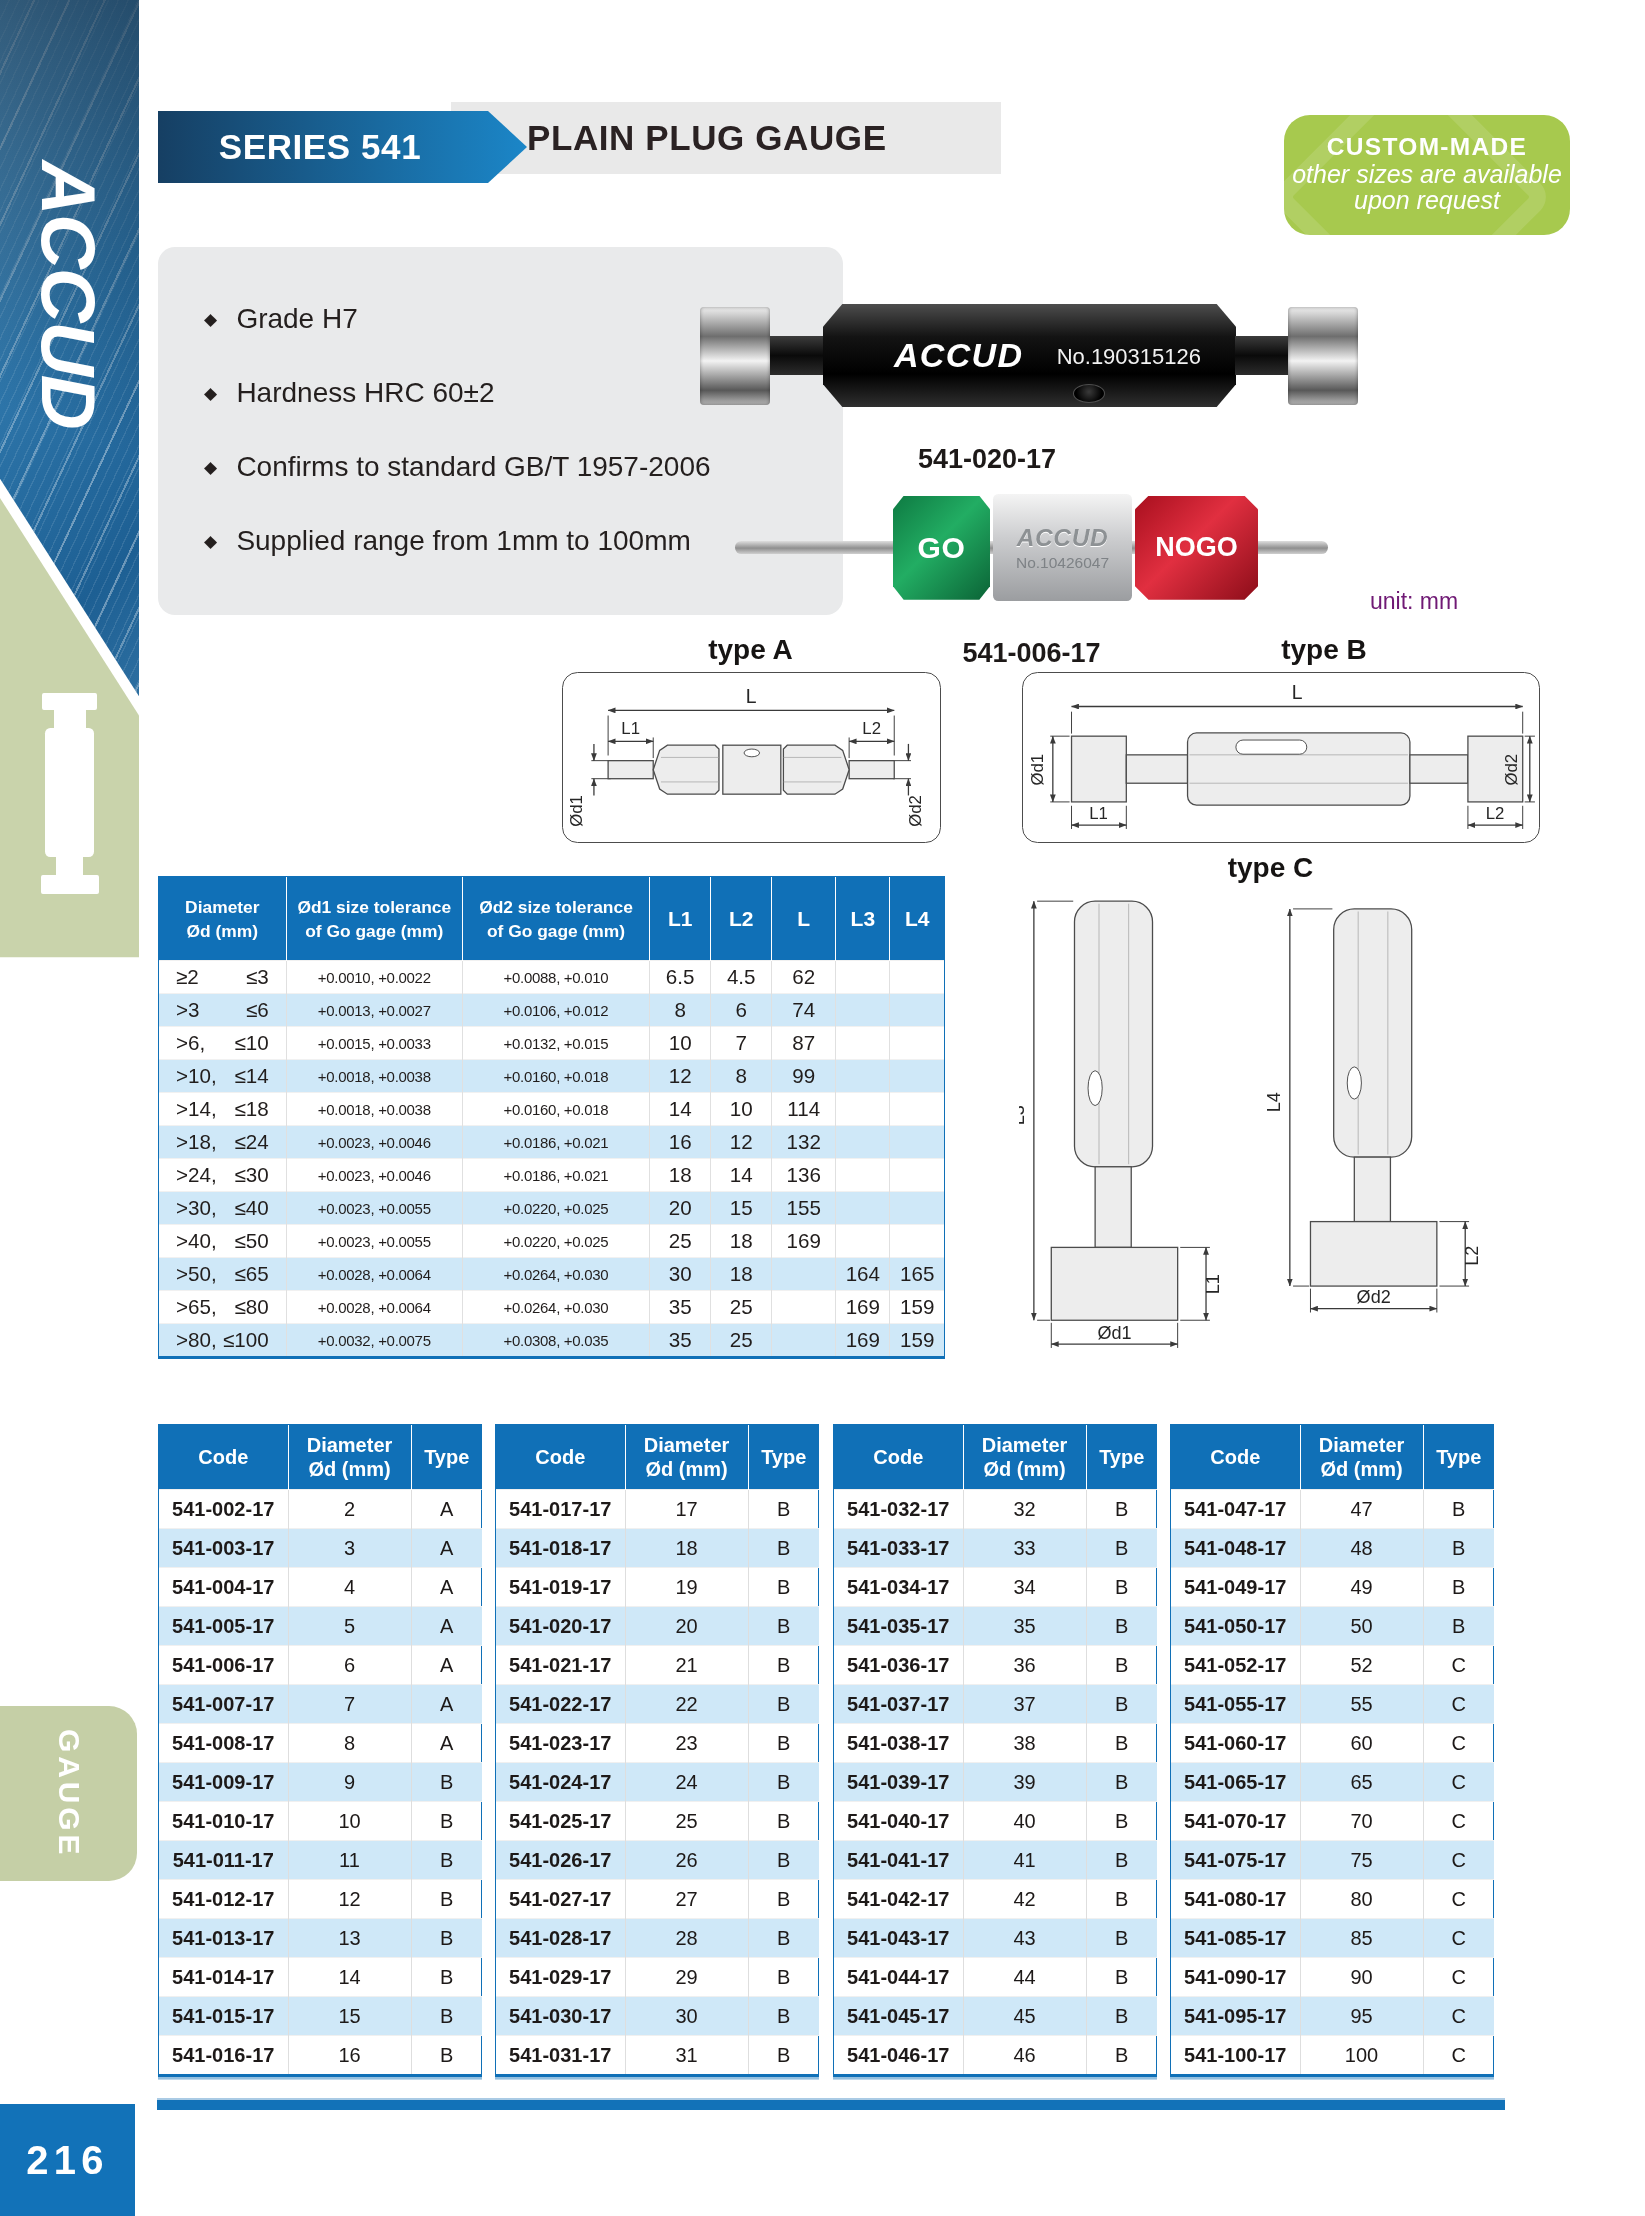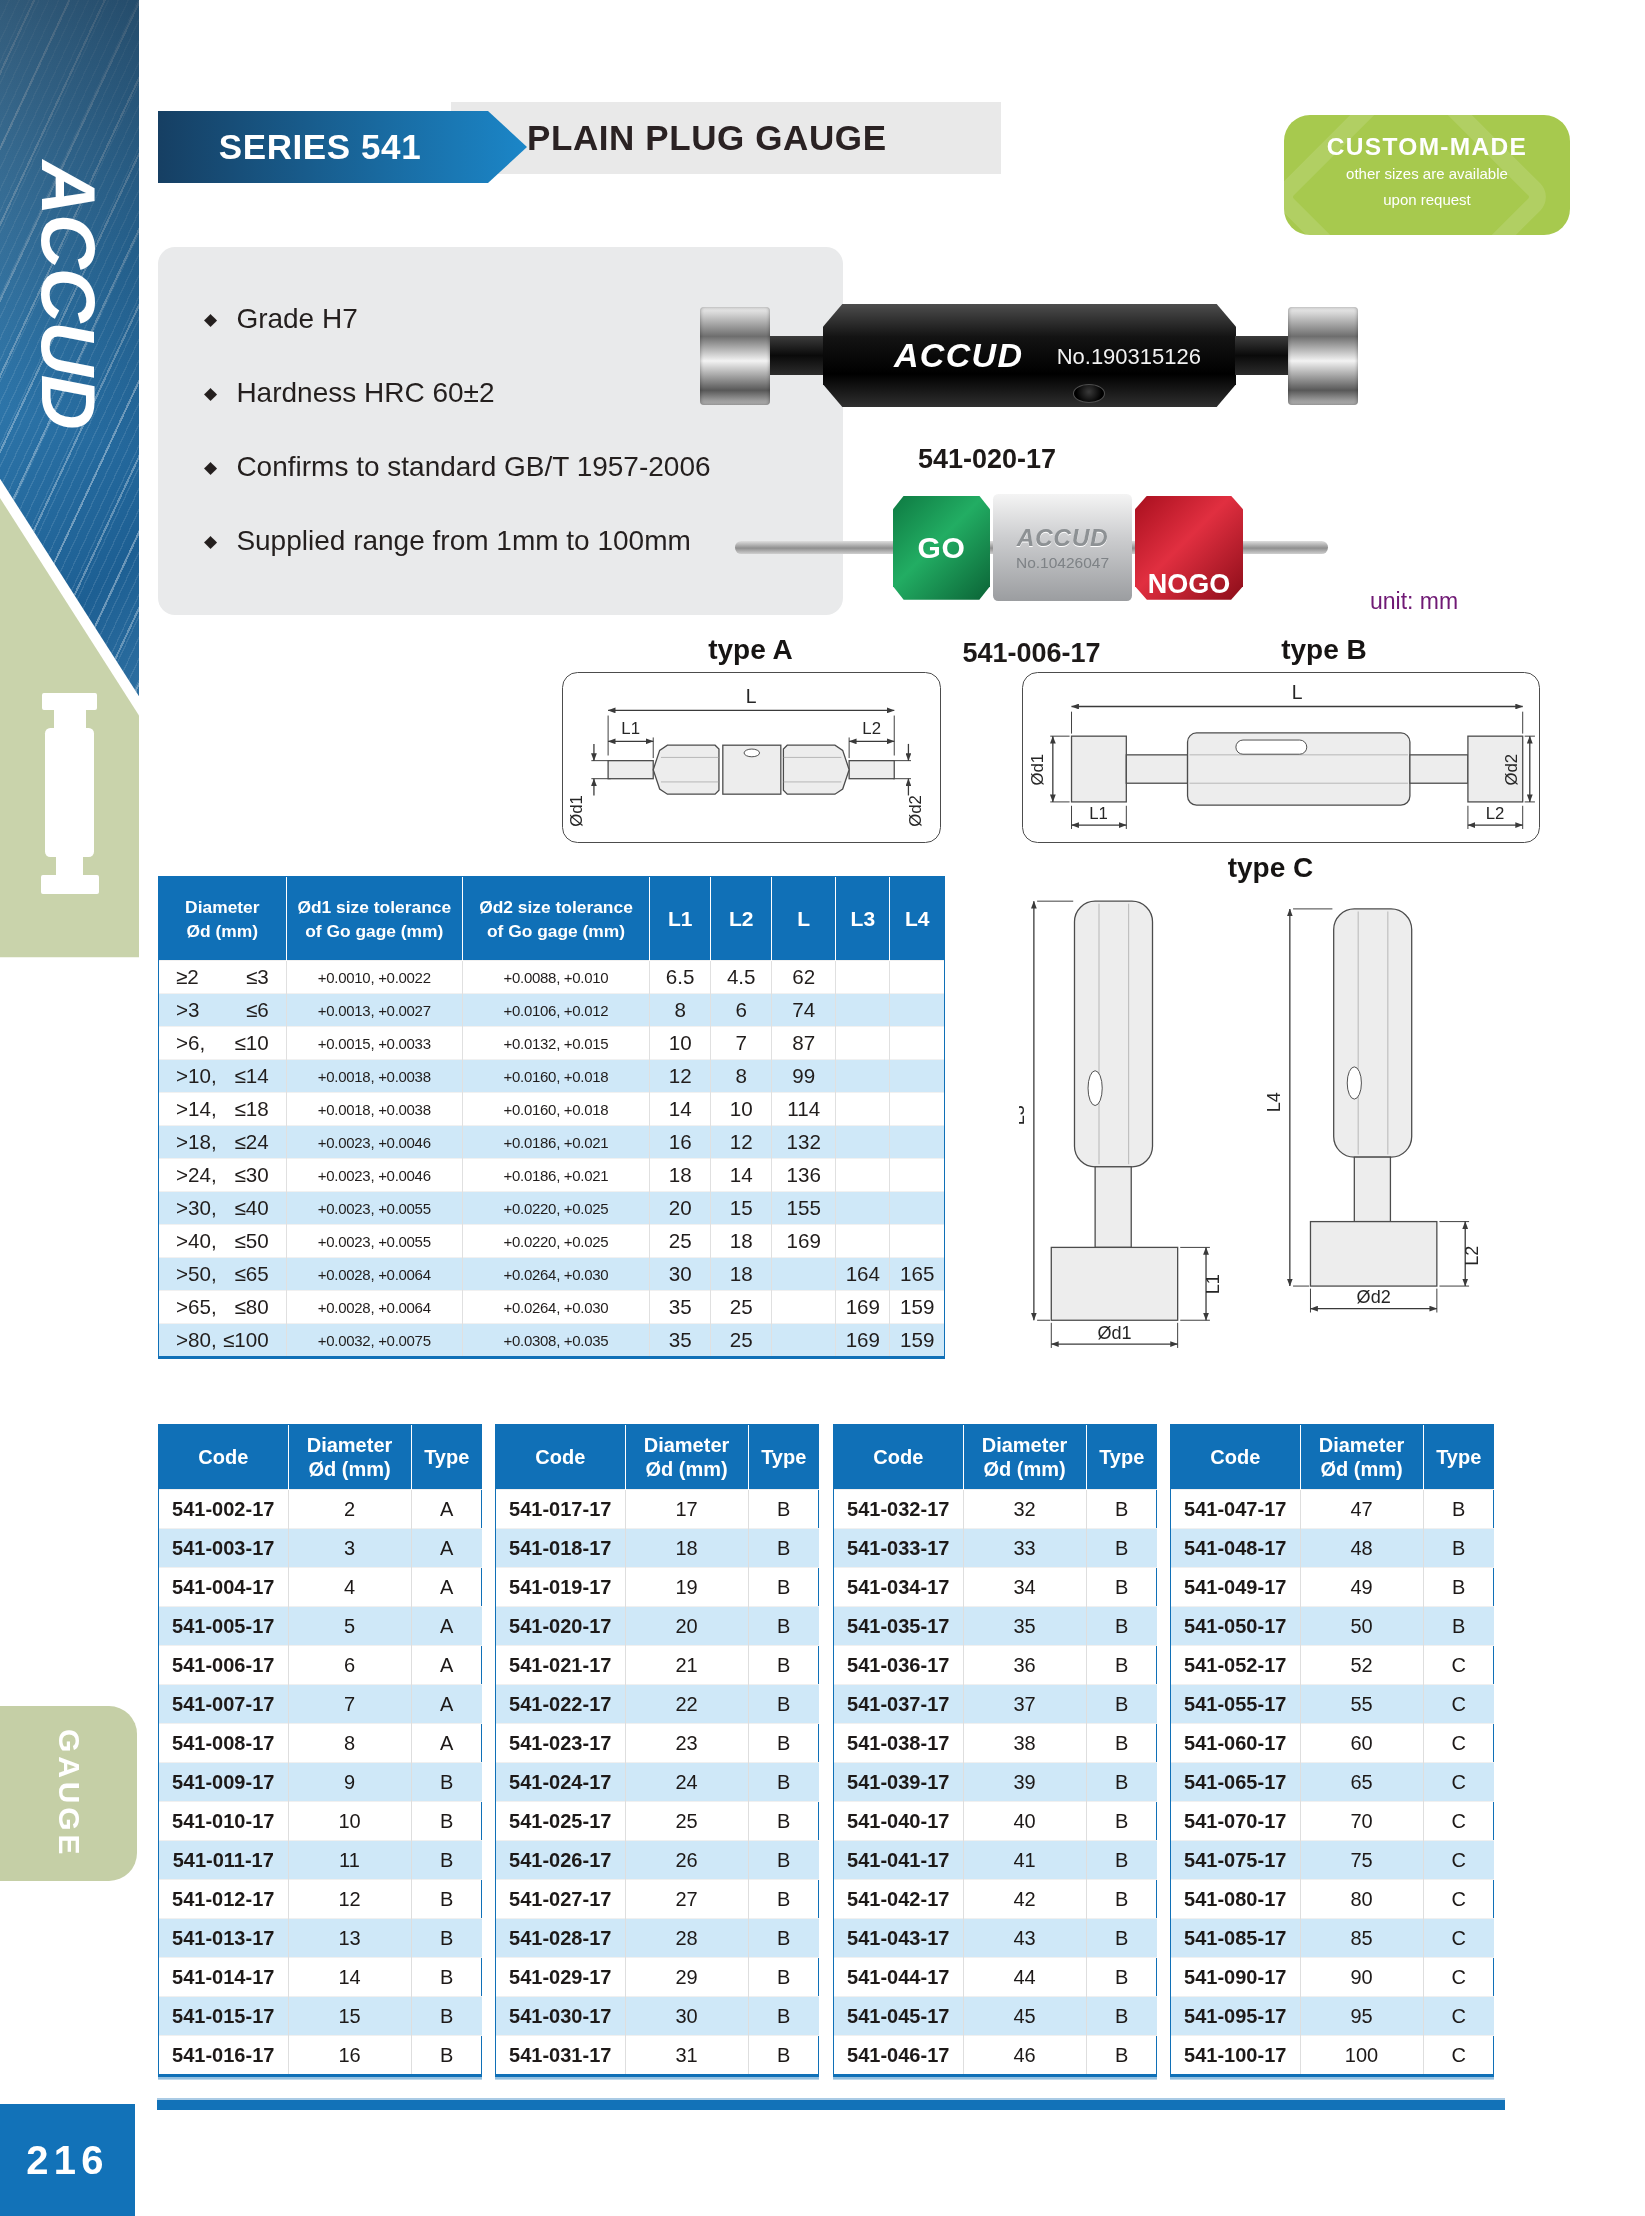--- a/index.html
+++ b/index.html
@@ -36,21 +36,21 @@
   .series-banner{position:absolute;left:158px;top:111px;width:369px;height:72px;z-index:2;
     clip-path:polygon(0 0,calc(100% - 39px) 0,100% 50%,calc(100% - 39px) 100%,0 100%);
     background:linear-gradient(90deg,#163f63,#1b86c8);}
   .series-banner span{display:block;text-align:center;padding-right:45px;line-height:72px;
     font-size:35px;font-weight:bold;color:#fff;letter-spacing:0.6px;}
   .badge{position:absolute;left:1284px;top:115px;width:286px;height:120px;background:#a7c94e;
     border-radius:26px;text-align:center;color:#fff;z-index:2;overflow:hidden;}
   .badge .wm{position:absolute;left:26px;top:-19.3px;width:168px;height:168px;border:17px solid rgba(255,255,255,.12);
     transform:rotate(45deg);border-radius:19.3px;}
   .badge-title{margin-top:18px;font-size:24.5px;font-weight:bold;letter-spacing:1.3px;position:relative;}
-  .badge-line{font-size:15px;line-height:26.4px;position:relative;}
+  .badge-line{font-size:25px;line-height:26.4px;position:relative;font-style:italic;}
 
   
   .features{position:absolute;left:158px;top:247px;width:685px;height:368px;background:#e9eaeb;
     border-radius:17px;padding:0;box-sizing:border-box;}
   .feature-item{display:flex;align-items:center;margin:0 0 0 46px;height:74px;}
   .feature-item .bullet{font-size:17px;margin-right:19.3px;color:#241f1e;}
   .feature-item .ftext{font-size:28px;color:#241f1e;}
 
   
   .prod1{position:absolute;left:700px;top:281px;width:658px;height:152px;}
@@ -76,21 +76,21 @@
   .blockchamfer{clip-path:polygon(11% 0,89% 0,100% 13%,100% 87%,89% 100%,11% 100%,0 87%,0 13%);}
   .go-block{position:absolute;left:158px;top:7.7px;width:97px;height:104px;display:flex;align-items:center;justify-content:center;
     background:linear-gradient(135deg,#0e7a42,#22ad63 45%,#0b6336);}
   .go-block span{font-size:30px;font-weight:bold;color:#fff;letter-spacing:0.6px;}
   .silver-block{position:absolute;left:258px;top:6.4px;width:139px;height:107px;border-radius:5.2px;
     background:linear-gradient(180deg,#f4f4f4,#cdced0 40%,#9b9da0);display:flex;flex-direction:column;
     align-items:center;justify-content:center;}
   .silver-block .slogo{font-size:24.5px;font-weight:bold;font-style:italic;color:#8d9194;
     text-shadow:0 0.6px 0 #fff;letter-spacing:0.6px;}
   .silver-block .sserial{font-size:15.5px;color:#7e8286;margin-top:1.3px;}
-  .nogo-block{position:absolute;left:400px;top:7.7px;width:108px;height:104px;display:flex;align-items:flex-end;justify-content:center;
+  .nogo-block{position:absolute;left:400px;top:7.7px;width:123px;height:104px;display:flex;align-items:center;justify-content:center;
     background:linear-gradient(135deg,#a80f1e,#e12f40 45%,#8c0d19);}
   .nogo-block span{font-size:27px;font-weight:bold;color:#fff;}
   .unit-note{position:absolute;left:1370px;top:588px;font-size:23px;color:#701a75;}
 
   
   .dia-label{position:absolute;text-align:center;font-size:28px;font-weight:bold;color:#161413;}
   .dia-box{position:absolute;border:1.9px solid #4c4c4c;border-radius:15.5px;background:#fff;}
   svg{font-family:"Liberation Sans",sans-serif;}
   svg text{fill:#262626;}
 

